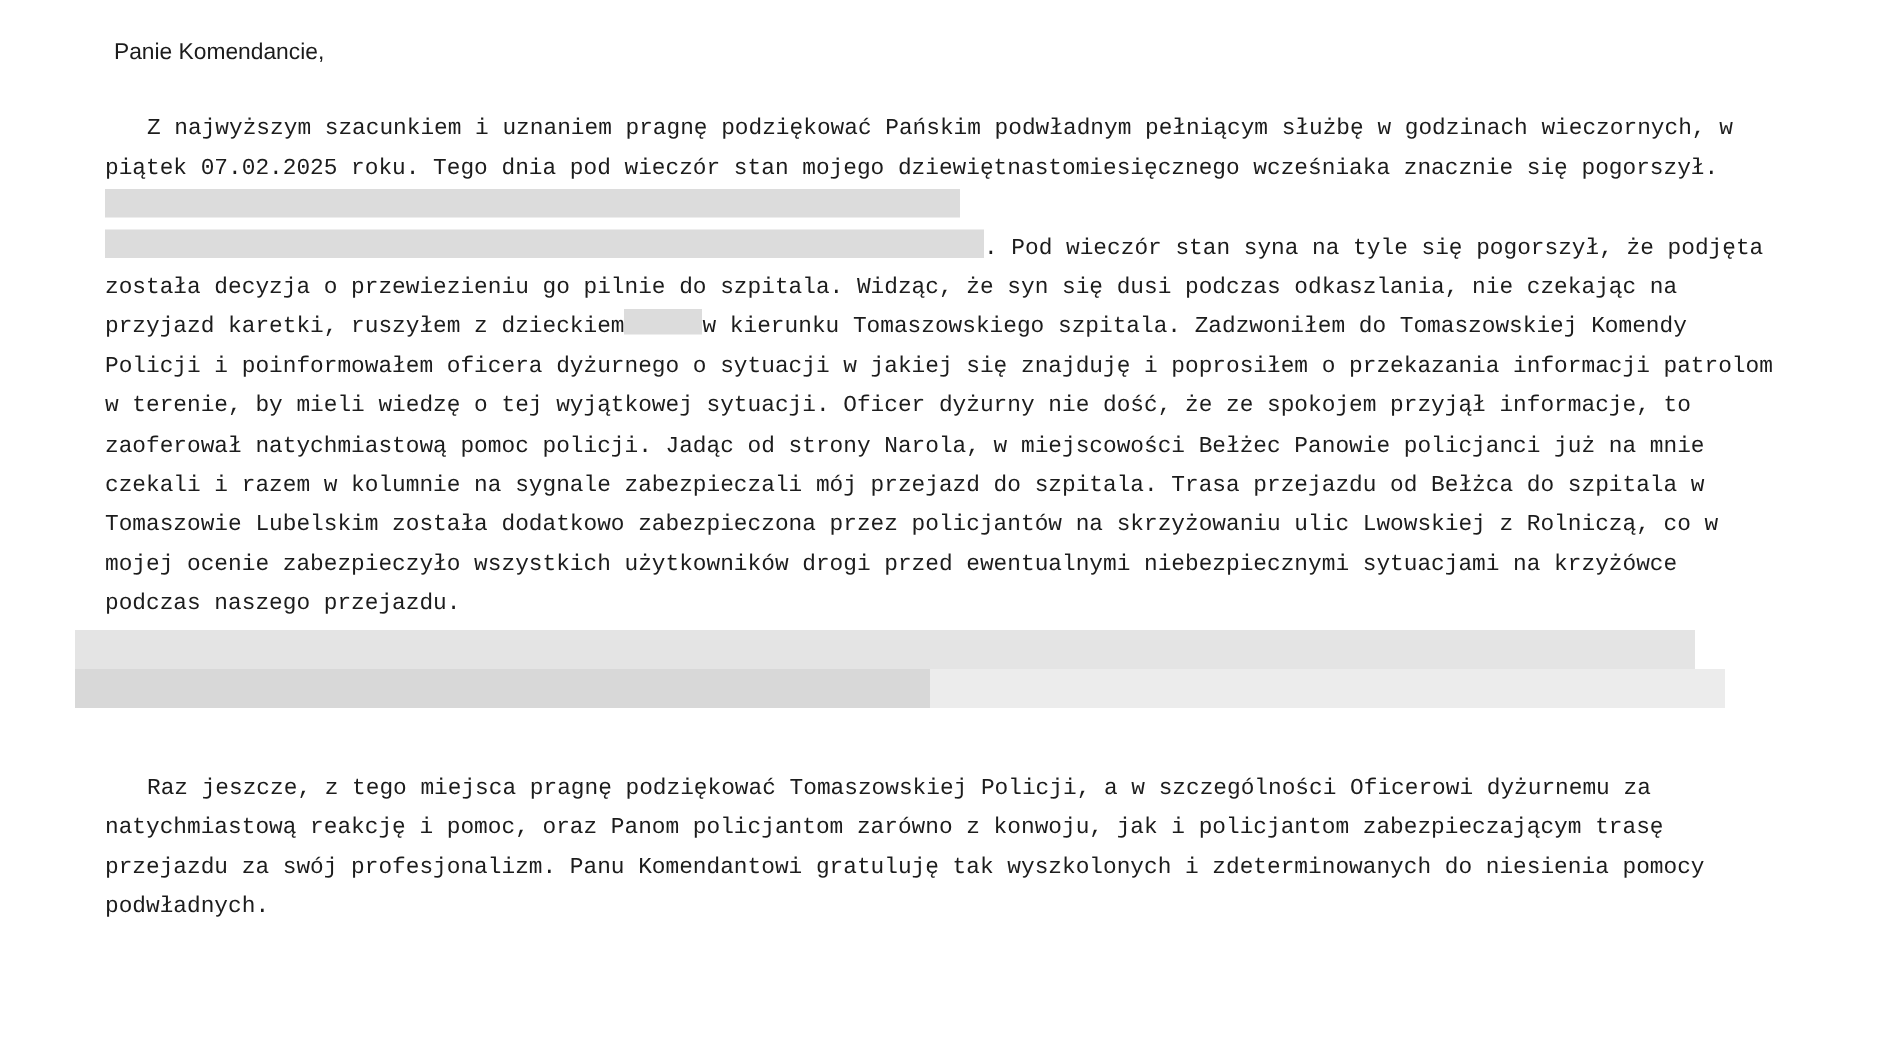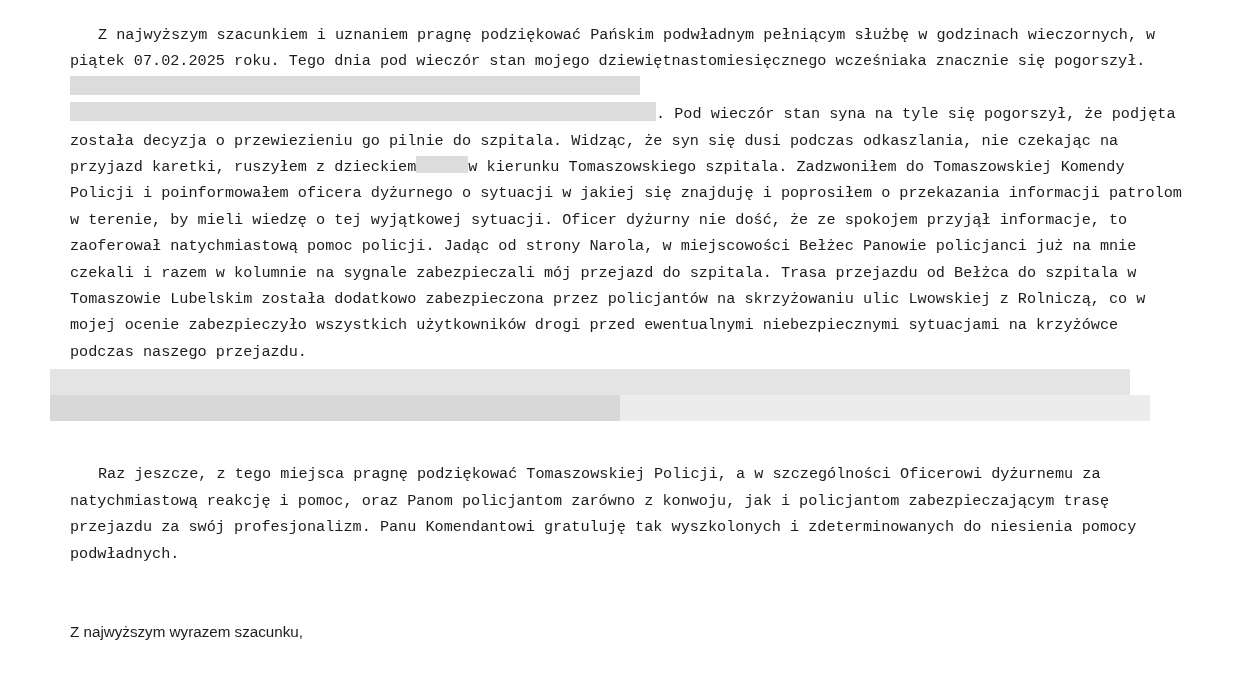--- a/index.html
+++ b/index.html
@@ -90,35 +90,35 @@
     font-size: 15.2px;
     line-height: 26.4px;
   }
 </style>
 </head>
 <body>
 
 <div class="page">
   <div class="doc-body">
 
+    <p class="para salutation">Panie Komendancie,</p>
 
     <p class="para indent-first">
       <span>Z najwyższym szacunkiem i uznaniem pragnę podziękować Pańskim podwładnym pełniącym służbę w godzinach wieczornych, w piątek 07.02.2025 roku. Tego dnia pod wieczór stan mojego dziewiętnastomiesięcznego wcześniaka znacznie się pogorszył.</span><span class="redact r1"></span><span class="redact r2"></span><span>. Pod wieczór stan syna na tyle się pogorszył, że podjęta została decyzja o przewiezieniu go pilnie do szpitala. Widząc, że syn się dusi podczas odkaszlania, nie czekając na przyjazd karetki, ruszyłem z dzieckiem</span><span class="redact r3"></span><span>w kierunku Tomaszowskiego szpitala. Zadzwoniłem do Tomaszowskiej Komendy Policji i poinformowałem oficera dyżurnego o sytuacji w jakiej się znajduję i poprosiłem o przekazania informacji patrolom w terenie, by mieli wiedzę o tej wyjątkowej sytuacji. Oficer dyżurny nie dość, że ze spokojem przyjął informacje, to zaoferował natychmiastową pomoc policji. Jadąc od strony Narola, w miejscowości Bełżec Panowie policjanci już na mnie czekali i razem w kolumnie na sygnale zabezpieczali mój przejazd do szpitala. Trasa przejazdu od Bełżca do szpitala w Tomaszowie Lubelskim została dodatkowo zabezpieczona przez policjantów na skrzyżowaniu ulic Lwowskiej z Rolniczą, co w mojej ocenie zabezpieczyło wszystkich użytkowników drogi przed ewentualnymi niebezpiecznymi sytuacjami na krzyżówce podczas naszego przejazdu.</span>
     </p>
 
     <div class="block-redact-wrap">
       <div class="bigblock">
         <div class="seg-a"></div>
         <div class="seg-b"></div>
         <div class="seg-c"></div>
       </div>
     </div>
 
     <div class="gap-a"></div>
 
     <p class="para indent-first">Raz jeszcze, z tego miejsca pragnę podziękować Tomaszowskiej Policji, a w szczególności Oficerowi dyżurnemu za natychmiastową reakcję i pomoc, oraz Panom policjantom zarówno z konwoju, jak i policjantom zabezpieczającym trasę przejazdu za swój profesjonalizm. Panu Komendantowi gratuluję tak wyszkolonych i zdeterminowanych do niesienia pomocy podwładnych.</p>
 
     <div class="gap-b"></div>
 
-    <p class="para closing">Z najwyższym wyrazem szacunku,</p>
 
   </div>
 </div>
 
 </body></html>

